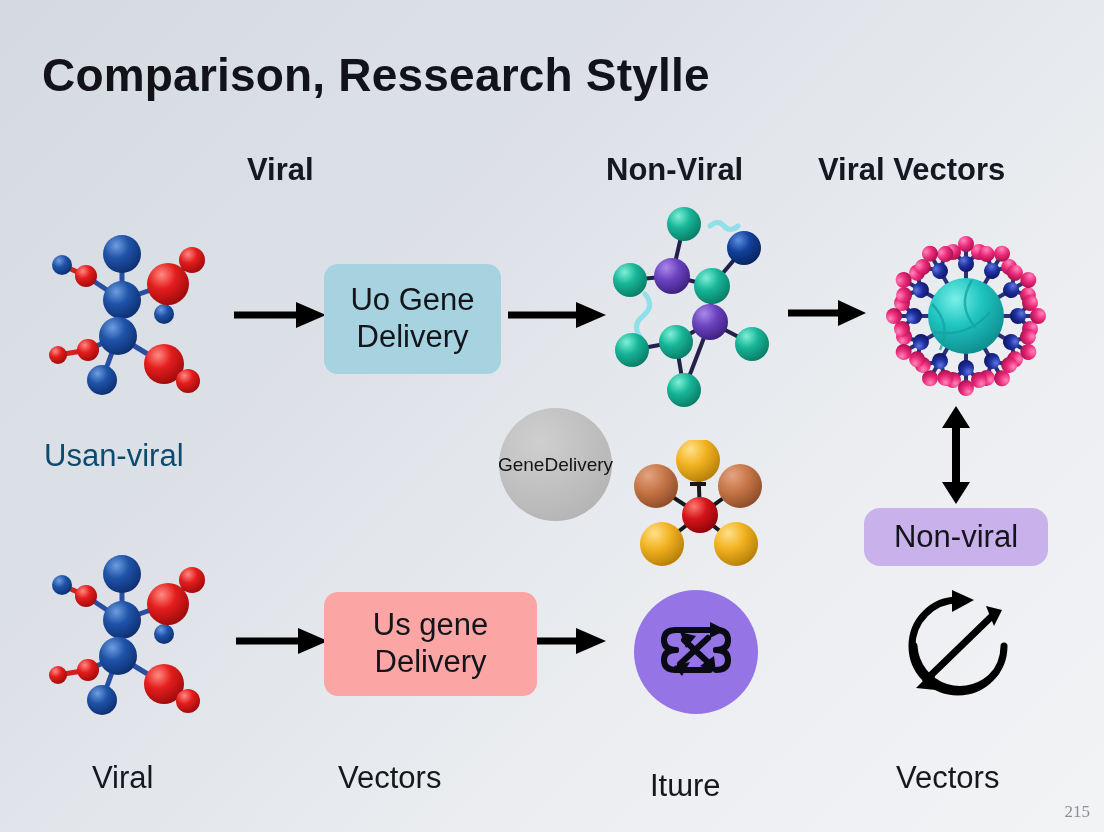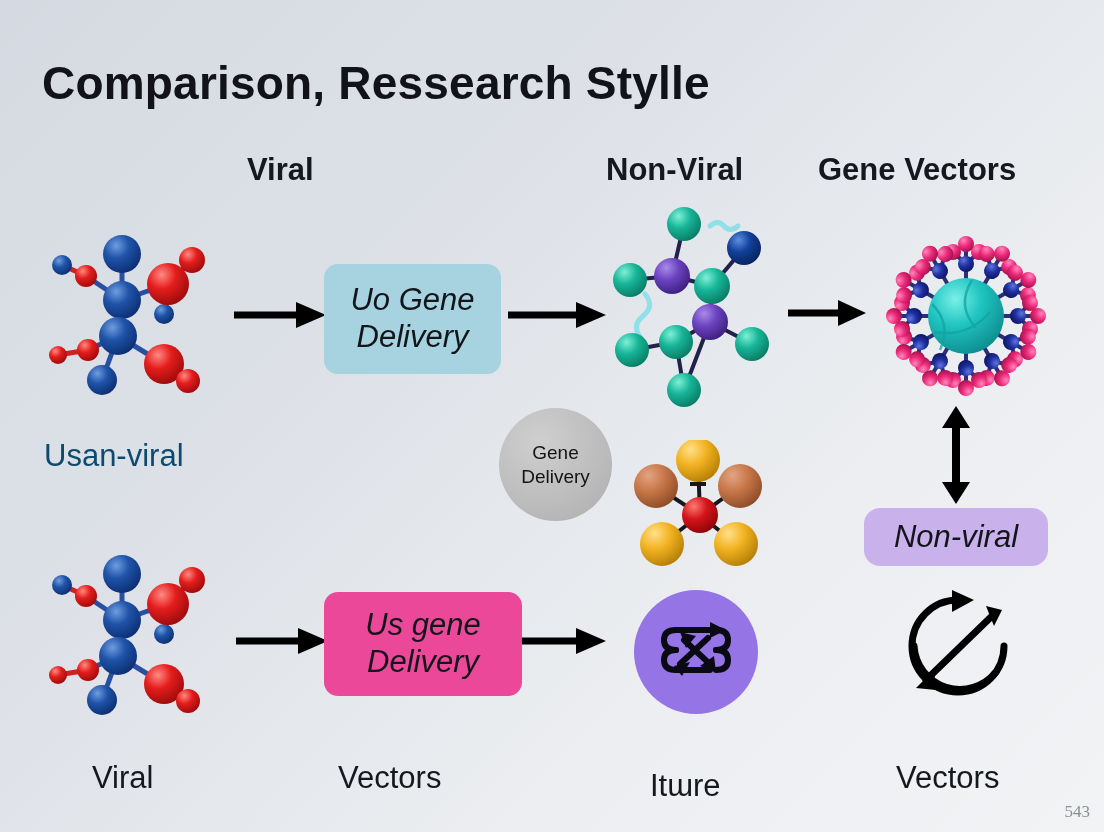--- a/index.html
+++ b/index.html
@@ -16,21 +16,21 @@
   }
   .slide {
     position: absolute;
     inset: 0;
     width: 1104px; height: 832px;
   }
 
   
   .title {
     position: absolute;
-    left: 42px; top: 56px;
+    left: 42px; top: 48px;
     font-size: 46px;
     font-weight: bold;
     color: #111318;
     letter-spacing: 0.2px;
     white-space: nowrap;
     text-align: right;
   }
 
   
   .col-head {
@@ -80,46 +80,46 @@
     display: flex;
     flex-direction: column;
     align-items: center;
     justify-content: center;
     border-radius: 14px;
     color: #13151b;
     font-size: 31px;
     line-height: 1.18;
     text-align: center;
   }
-  .box span { display: block; font-style: italic; }
+  .box span { display: block; }
   .box-uo {
     left: 324px; top: 264px;
     width: 177px; height: 110px;
     background: #a7d2e0;
   }
   .box-us {
     left: 324px; top: 592px;
-    width: 198px; height: 104px;
-    background: #ec4899;
+    width: 213px; height: 104px;
+    background: #fca5a5;
   }
   .box-nonviral {
     left: 864px; top: 508px;
     width: 184px; height: 58px;
     border-radius: 16px;
     background: #c9b1eb;
   }
 
   
   .gene-circle {
     position: absolute;
     left: 499px; top: 408px;
     width: 113px; height: 113px;
     border-radius: 50%;
     background: radial-gradient(circle at 36% 30%, #cfcfcf 0%, #bdbdbd 55%, #adadad 100%);
-    display: flex; flex-direction: column;
+    display: flex; flex-direction: row;
     align-items: center; justify-content: center;
     font-size: 19px;
     color: #141414;
     line-height: 1.25;
     text-align: center;
   }
 
   
   .arrow-h {
     position: absolute;
@@ -162,21 +162,21 @@
 </style>
 </head>
 <body>
 
 <div class="slide">
 
   <div class="title">Comparison, Ressearch Stylle</div>
 
   <div class="col-head head-viral">Viral</div>
   <div class="col-head head-nonviral">Non-Viral</div>
-  <div class="col-head head-genevec">Gene Vectors</div>
+  <div class="col-head head-genevec">Viral Vectors</div>
 
   <svg class="mol mol-tl" viewBox="0 0 212 186">
     <defs>
       <radialGradient id="gBlue" cx="35%" cy="28%" r="75%">
         <stop offset="0%" stop-color="#6f9de0"></stop>
         <stop offset="45%" stop-color="#1f53a8"></stop>
         <stop offset="100%" stop-color="#0d2f73"></stop>
       </radialGradient>
       <radialGradient id="gRed" cx="35%" cy="28%" r="75%">
         <stop offset="0%" stop-color="#ff8a82"></stop>
@@ -469,15 +469,15 @@
     <polygon points="56,6 78,16 56,28" fill="#000"></polygon>
     <polygon points="90,22 106,26 98,42" fill="#000"></polygon>
     <polygon points="20,104 38,86 40,106" fill="#000"></polygon>
   </svg>
 
   <div class="bot-label bot-viral">Viral</div>
   <div class="bot-label bot-vectors1">Vectors</div>
   <div class="bot-label bot-iture">Itɯre</div>
   <div class="bot-label bot-vectors2">Vectors</div>
 
-  <div class="page-num">543</div>
+  <div class="page-num">215</div>
 
 </div>
 
 </body></html>

